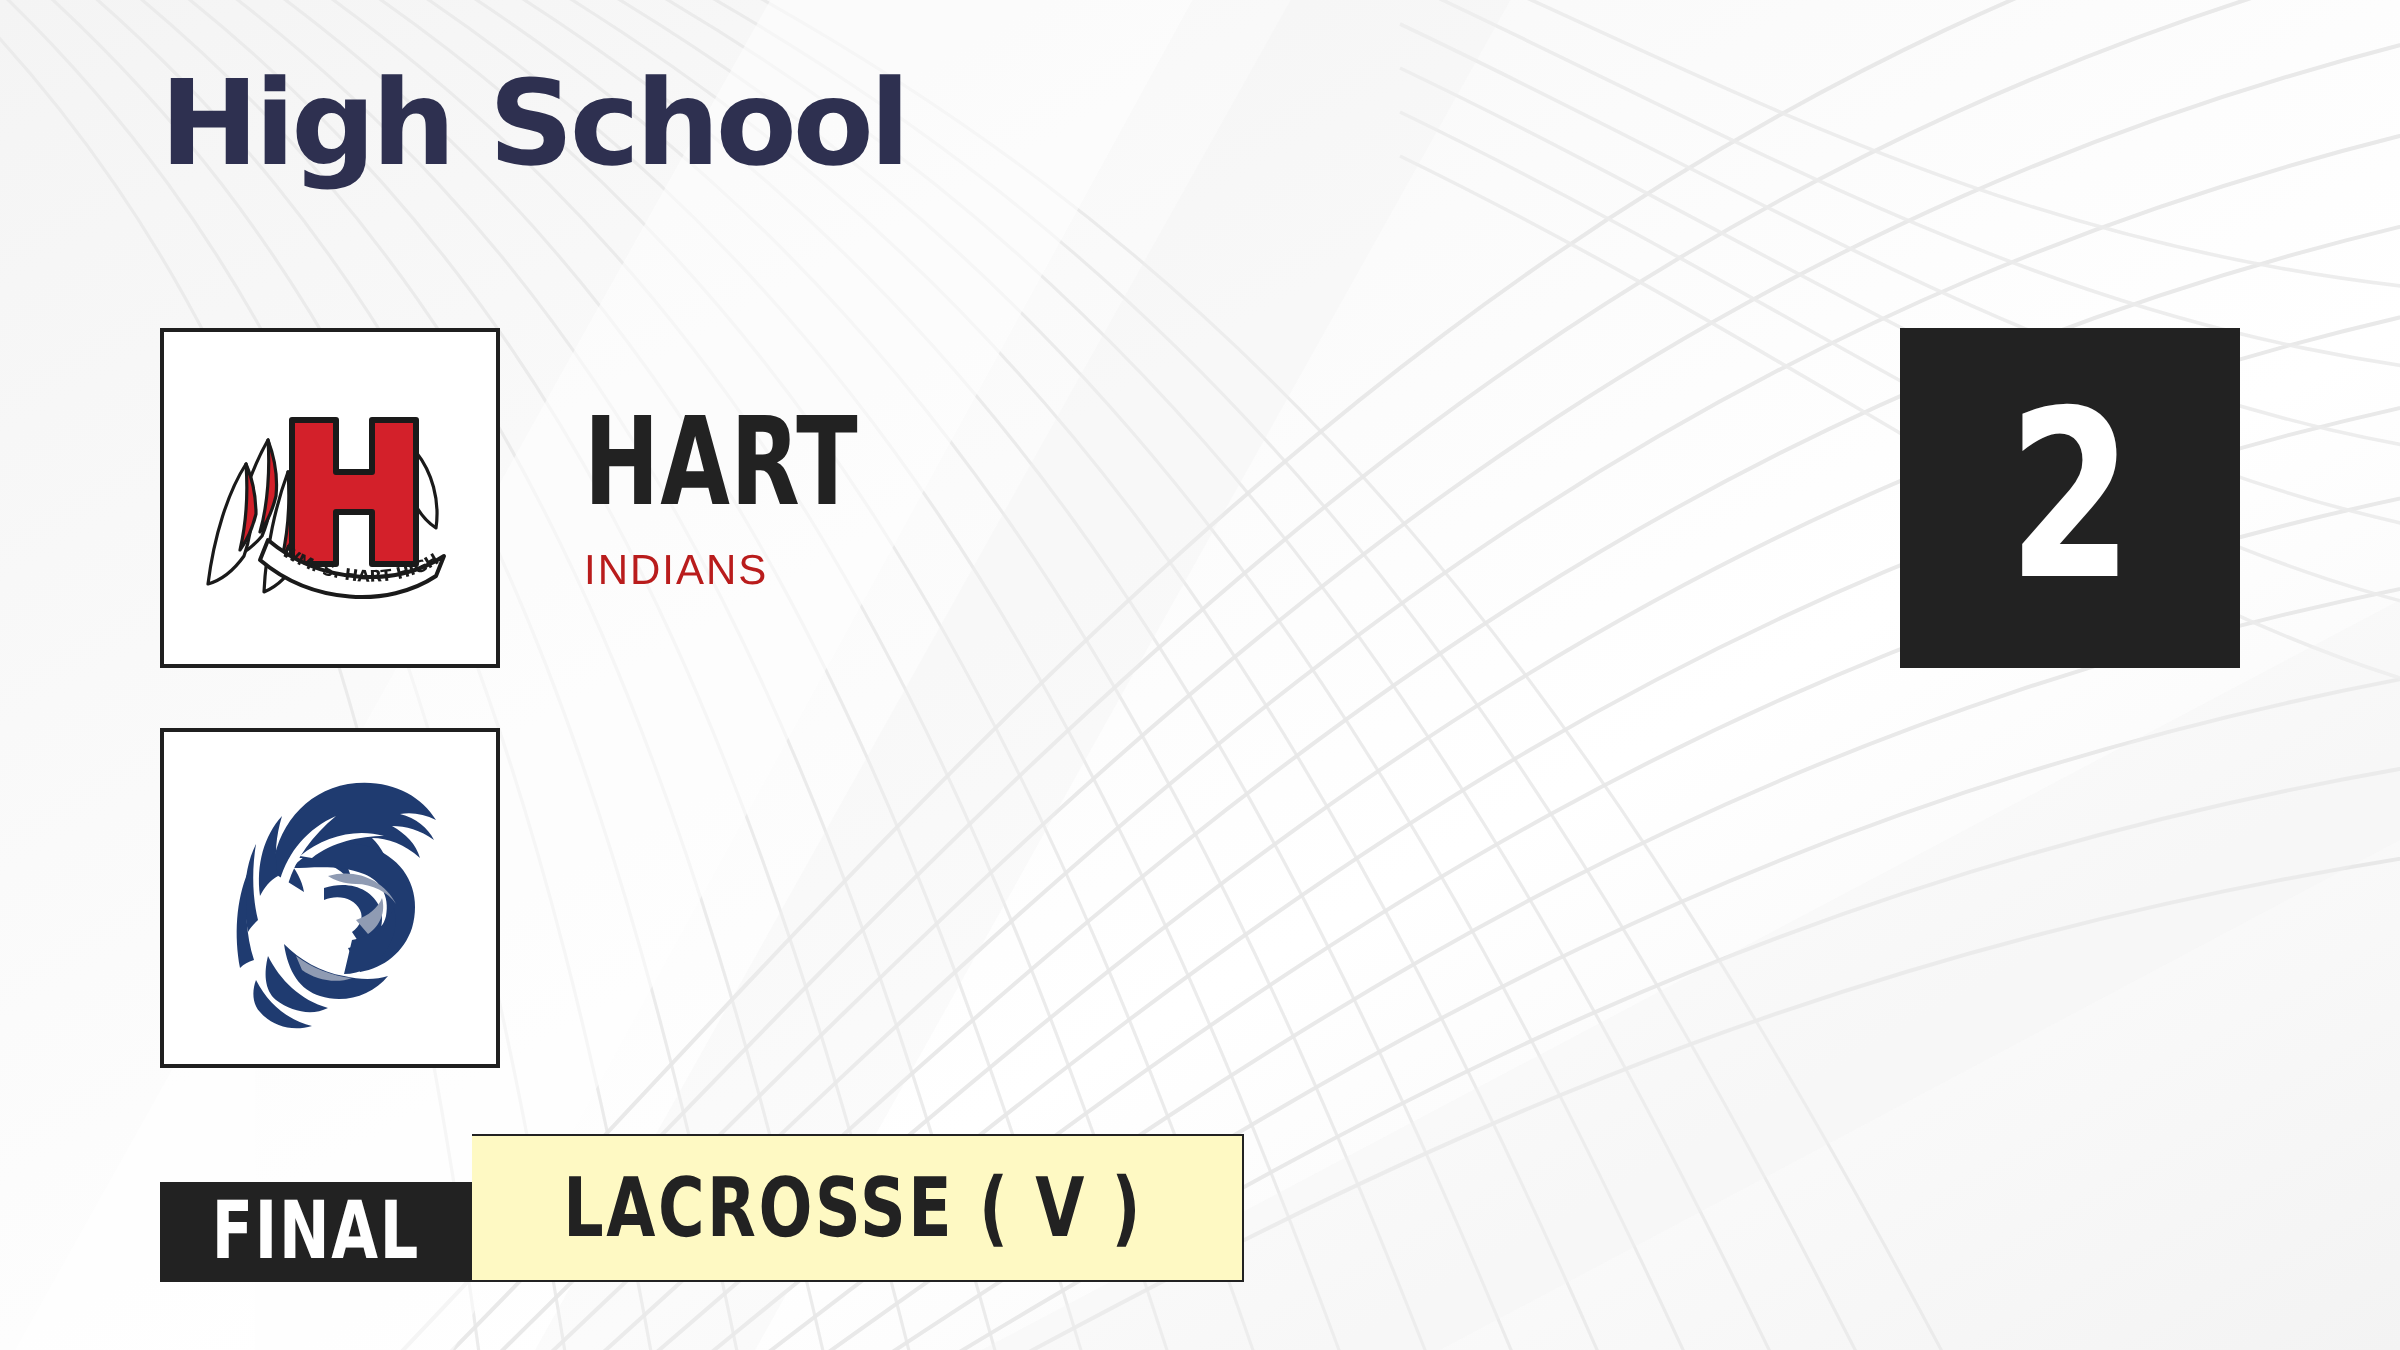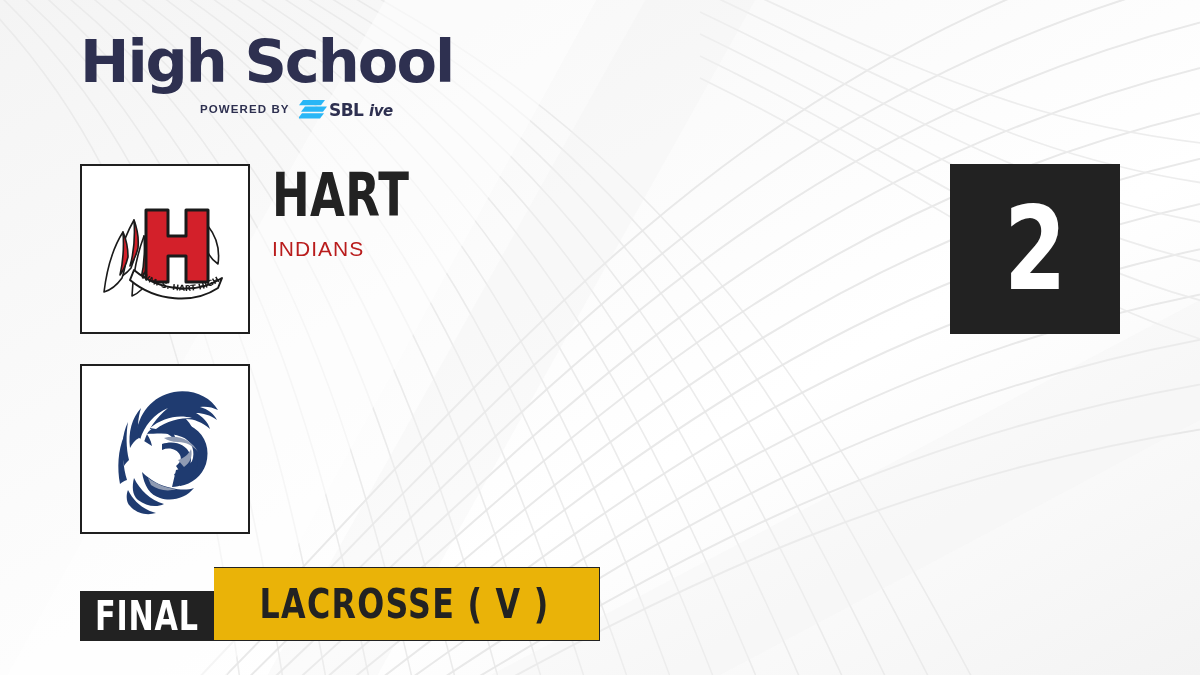--- a/index.html
+++ b/index.html
@@ -49,22 +49,22 @@
   .logo-box {
     position:absolute; left:80px; top:0;
     width:170px; height:170px;
     background:#ffffff;
     border:2px solid #1f1f1f;
     display:flex; align-items:center; justify-content:center;
     overflow:hidden;
   }
   .logo-box svg { display:block; }
 
-  .team-text { position:absolute; left:272px; top:0; height:170px;
-               display:flex; flex-direction:column; }
+  .team-text { position:absolute; left:292px; top:0; height:170px;
+               display:flex; flex-direction:column; justify-content:center; }
   .team-name {
     font-family:"DejaVu Sans Condensed","Liberation Sans Narrow","Liberation Sans",sans-serif;
     font-weight:bold;
     font-size:61px;
     line-height:1.0;
     letter-spacing:0.5px;
     color:#222222;
     transform:scaleX(0.82);
     transform-origin:left center;
     white-space:nowrap;
@@ -93,30 +93,30 @@
     letter-spacing:-1px;
   }
 
   
   #status-bar {
     position:absolute; left:80px; top:567px;
     height:74px; display:flex; align-items:stretch;
   }
   #status-state {
     background:#222222;
-    width:134px;
+    width:156px;
     display:flex; align-items:center; justify-content:center;margin-top:24px;
   }
   #status-state-label {
     font-family:"DejaVu Sans Condensed","Liberation Sans Narrow","Liberation Sans",sans-serif;
     font-weight:bold; font-size:40px; color:#ffffff;
     transform:scaleX(0.84); letter-spacing:1px;
   }
   #status-sport {
-    background:#eab308;
+    background:#fef9c3;
     border:1.5px solid #222222;
     border-left:none;
     padding:0 26px 0 22px;
     display:flex; align-items:center;
   }
   #status-sport-label {
     font-family:"DejaVu Sans Condensed","Liberation Sans Narrow","Liberation Sans",sans-serif;
     font-weight:bold; font-size:41px; color:#222222;
     transform:scaleX(0.86); letter-spacing:1.5px;
     white-space:nowrap;
@@ -197,34 +197,20 @@
   </svg>
 </div>
 
 <div id="stage">
 
   <div id="brand">
     <div id="brand-row">
       <div id="brand-wordmark">High School</div>
     </div>
 
-    <div id="powered-row">
-      <span id="powered-label">POWERED BY</span>
-      <span id="sblive-logo">
-        <svg width="104" height="22" viewBox="0 0 104 22" xmlns="http://www.w3.org/2000/svg">
-
-          <path d="M4 2 L26 2 L22 7.2 L0 7.2 Z" fill="#29b6f6"></path>
-          <path d="M6 8.6 L28 8.6 L24 13.8 L2 13.8 Z" fill="#29b6f6"></path>
-          <path d="M3 15.2 L25 15.2 L21 20.4 L-1 20.4 Z" fill="#29b6f6"></path>
-
-          <text x="30" y="18" font-family="DejaVu Sans, sans-serif" font-size="17" font-weight="bold" fill="#2e3050" letter-spacing="-0.6">SBL</text>
-          <text x="70" y="18" font-family="DejaVu Sans, sans-serif" font-size="15" font-weight="bold" font-style="italic" fill="#2e3050" letter-spacing="-0.4">ive</text>
-        </svg>
-      </span>
-    </div>
   </div>
 
   <div class="team-row" id="team-row-0">
 
     <div class="logo-box">
       <span>
         <svg width="150" height="150" viewBox="0 0 150 150" xmlns="http://www.w3.org/2000/svg">
           <g>
 
             <g stroke="#1a1a1a" stroke-width="1.6" stroke-linejoin="round">

